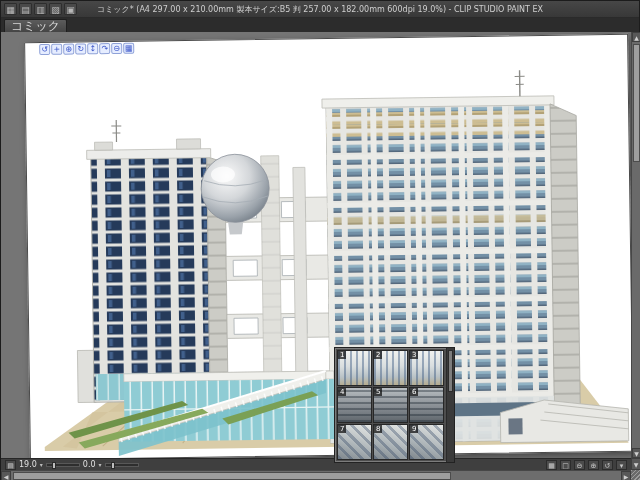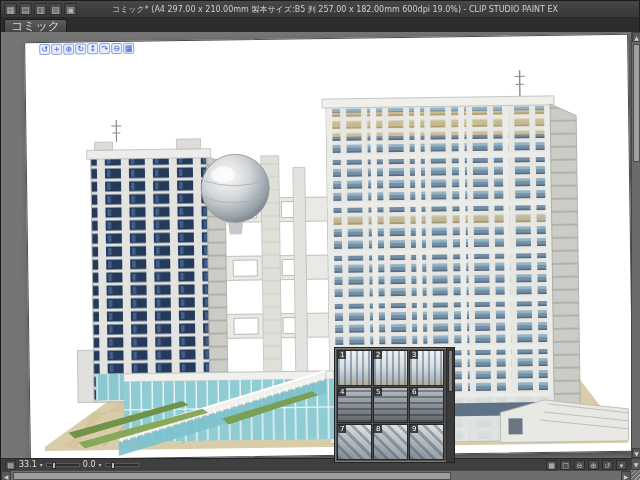--- a/index.html
+++ b/index.html
@@ -8,21 +8,21 @@
   .window { position:relative; width:640px; height:480px; background:#3a3a3a; border:1px solid #1c1c1c; }
 
   
   .titlebar { position:absolute; top:0; left:0; right:0; height:17px;
               background:linear-gradient(#474747,#383838); border-bottom:1px solid #2a2a2a;
               display:flex; align-items:center; }
   .tb-icons { display:flex; gap:2px; padding-left:3px; }
   .tb-icon { width:13px; height:12px; font-size:9px; line-height:12px; text-align:center;
              color:#b8b8b8; background:#4a4a4a; border:1px solid #2e2e2e; border-radius:1px; }
   .tb-title { position:absolute; left:50%; transform:translateX(-50%); font-size:8px;
-              color:#cfcfcf; white-space:nowrap;margin-left:15px; }
+              color:#cfcfcf; white-space:nowrap; }
 
   
   .tabbar { position:absolute; top:17px; left:0; right:0; height:14px; background:#2c2c2c; }
   .tab { position:absolute; left:3px; top:1px; height:13px; min-width:58px;
          background:linear-gradient(#5c5c5c,#454545); border:1px solid #1f1f1f; border-bottom:none;
          border-radius:2px 2px 0 0; color:#d8d8d8; font-size:12px; display:flex;
          align-items:center; padding:0 6px; }
 
   
   .canvas { position:absolute; top:31px; left:0; width:630px; height:426px;
@@ -304,21 +304,21 @@
           <span class="pnum">9</span>
         </div>
     </div>
     <div class="preset-scroll">
       <div class="preset-thumb"></div>
     </div>
   </div>
 
   <div class="statusbar">
     <div class="sb-icon">▤</div>
-    <span class="sb-val">33.1</span>
+    <span class="sb-val">19.0</span>
     <span class="caret">▾</span>
     <div class="mini-slider">
         <div class="ms-thumb"></div>
       </div>
     <span class="sb-val">0.0</span>
     <span class="caret">▾</span>
     <div class="mini-slider">
         <div class="ms-thumb"></div>
       </div>
     <div class="sb-spacer"></div>

